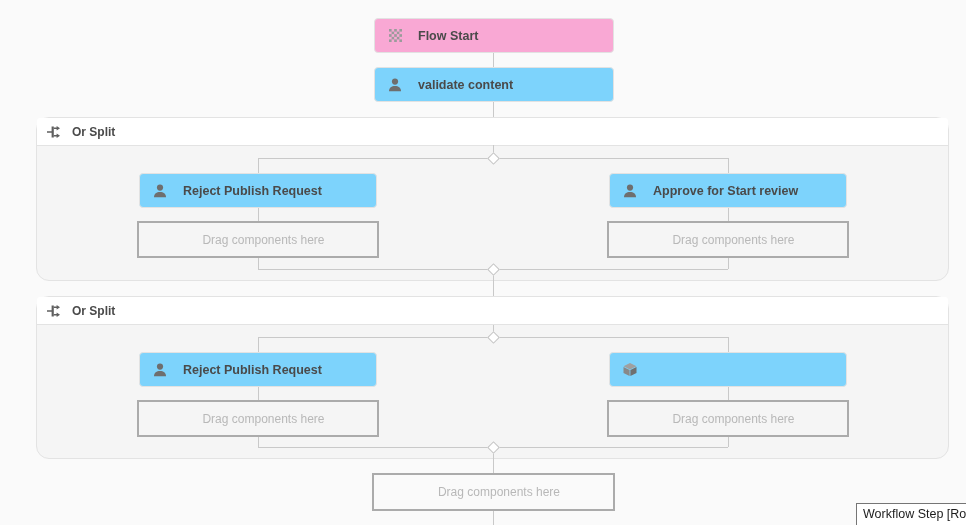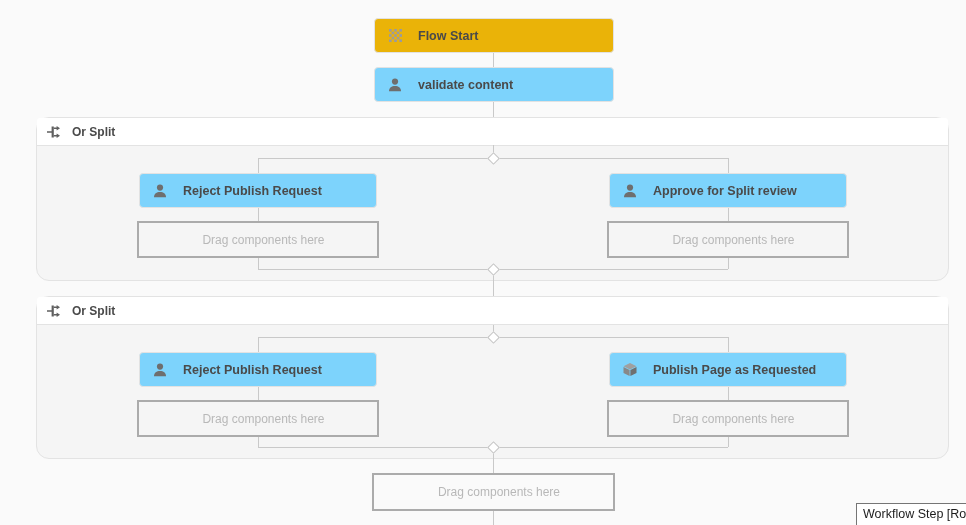--- a/index.html
+++ b/index.html
@@ -7,21 +7,21 @@
   #canvas{
     position:relative;width:966px;height:525px;background:#fafafa;
     overflow:hidden;
   }
   .node{
     position:absolute;box-sizing:border-box;height:35px;
     background:#7dd3fc;border:1px solid #e2e2e2;border-radius:4px;
     display:flex;align-items:center;padding-left:12px;
     font-size:12.5px;font-weight:600;color:#4a4a4a;cursor:default;
   }
-  .node.start{background:#eab308;}
+  .node.start{background:#f9a8d4;}
   .node .ic{display:flex;align-items:center;margin-right:15px;width:16px;justify-content:center;}
   .split{
     position:absolute;left:36px;width:913px;box-sizing:border-box;
     background:#f5f5f5;border:1px solid #e3e3e3;border-radius:13px;
   }
   .split-header{
     height:28px;box-sizing:border-box;background:#fff;border-bottom:1px solid #e3e3e3;
     border-radius:3px 3px 0 0;display:flex;align-items:center;padding-left:10px;
     font-size:12px;font-weight:600;color:#4a4a4a;
   }
@@ -147,21 +147,21 @@
     <span>Drag components here</span>
   </div>
 
   <div class="node" style="left:609px;top:173px;width:238px;">
     <span class="ic">
       <svg width="14" height="14" viewBox="0 0 14 14" fill="#6e6e6e">
         <circle cx="7" cy="3.6" r="3.1"></circle>
         <path d="M1 13.2 C1 9.6 3.6 7.9 7 7.9 C10.4 7.9 13 9.6 13 13.2 Z"></path>
       </svg>
     </span>
-    <span>Approve for Split review</span>
+    <span>Approve for Start review</span>
   </div>
   <div class="dropzone" style="left:607px;top:221px;width:242px;height:37px;">
     <span>Drag components here</span>
   </div>
 
   <div class="node" style="left:139px;top:352px;width:238px;">
     <span class="ic">
       <svg width="14" height="14" viewBox="0 0 14 14" fill="#6e6e6e">
         <circle cx="7" cy="3.6" r="3.1"></circle>
         <path d="M1 13.2 C1 9.6 3.6 7.9 7 7.9 C10.4 7.9 13 9.6 13 13.2 Z"></path>
@@ -174,21 +174,20 @@
   </div>
 
   <div class="node" style="left:609px;top:352px;width:238px;">
     <span class="ic">
       <svg width="16" height="15" viewBox="0 0 16 15">
         <polygon points="8,1 14.5,4.2 8,7.4 1.5,4.2" fill="#a0a0a0"></polygon>
         <polygon points="1.5,4.9 7.6,7.9 7.6,14 1.5,11" fill="#888888"></polygon>
         <polygon points="14.5,4.9 8.4,7.9 8.4,14 14.5,11" fill="#6f6f6f"></polygon>
       </svg>
     </span>
-    <span>Publish Page as Requested</span>
   </div>
   <div class="dropzone" style="left:607px;top:400px;width:242px;height:37px;">
     <span>Drag components here</span>
   </div>
 
   <div class="dropzone" style="left:372px;top:473px;width:243px;height:38px;">
     <span>Drag components here</span>
   </div>
 
   <div class="tooltip">

